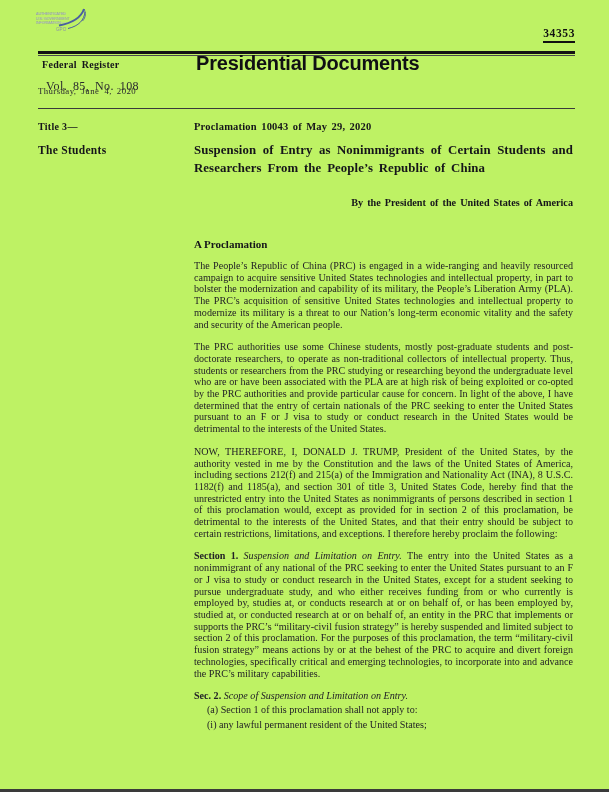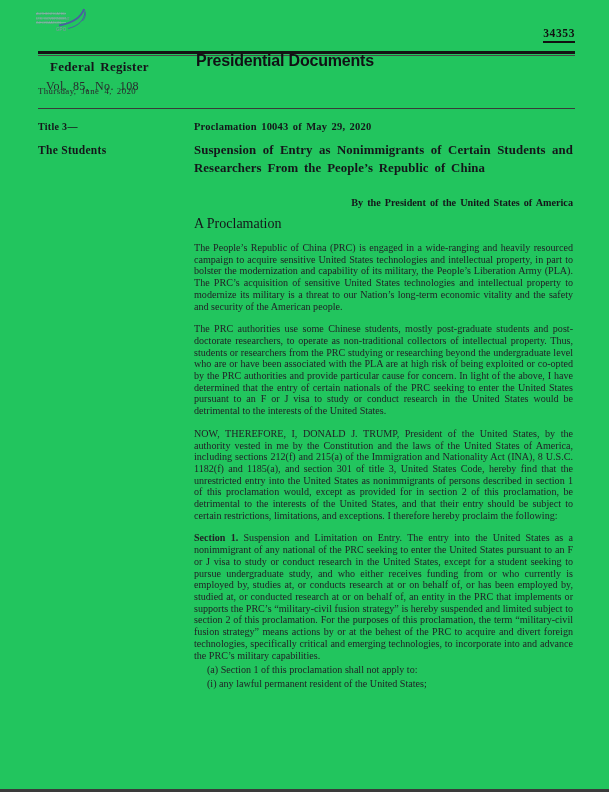--- a/index.html
+++ b/index.html
@@ -1,61 +1,61 @@
 <!DOCTYPE html>
 <html lang="en"><head>
 <meta charset="utf-8">
 <style>
   html,body { margin:0; padding:0; background:#ffffff; }
   .page {
-    position:relative; width:609px; height:792px; background:#22c55e;
+    position:relative; width:609px; height:792px; background:#bef264;
     font-family:"Liberation Serif", serif; color:#222226; overflow:hidden;
   }
   
   .seal { position:absolute; left:34px; top:7px; }
   
   .pagenum {
     position:absolute; top:27px; right:34px;
     font-weight:bold; font-size:11.5px; letter-spacing:0.6px;
     border-bottom:2px solid #111; padding-bottom:2px; color:#111;
   }
   
   .rule-double { position:absolute; left:38px; right:34px; top:51px; }
   .rule-double .thick { height:2.5px; background:#141414; }
   .rule-double .thin  { height:1px; background:#4a4a4a; margin-top:1.5px; }
   .rule-single { position:absolute; left:38px; right:34px; top:108px; height:1px; background:#3a3a3a; }
   .bottom-bar { position:absolute; left:0; right:0; bottom:0; height:3px; background:#3a3a3a; }
 
-  .brand { position:absolute; left:50px; top:59px; font-weight:bold; font-size:13px; letter-spacing:0.3px; word-spacing:2px; color:#15151a;font-family:Liberation Serif, serif; }
+  .brand { position:absolute; left:42px; top:59px; font-weight:bold; font-size:10px; letter-spacing:0.3px; word-spacing:2px; color:#15151a;font-family:Liberation Serif, serif; }
   .section-title {
     position:absolute; left:196px; top:52px;
     font-family:"Liberation Sans", sans-serif; font-weight:bold;
-    font-size:16px; letter-spacing:-0.2px; color:#101014;
+    font-size:20px; letter-spacing:-0.2px; color:#101014;
   }
   .vol  { position:absolute; left:46px; top:79px; font-size:12px; letter-spacing:0.4px; word-spacing:2.5px; color:#2a2a2e; }
   .date { position:absolute; left:38px; top:86px; font-size:8.8px; letter-spacing:0.4px; word-spacing:2.5px; color:#2a2a2e; }
 
   .sidebar-title3    { position:absolute; left:38px; top:121px; font-weight:bold; font-size:10px; letter-spacing:0.3px; color:#15151a; }
   .sidebar-president { position:absolute; left:38px; top:144px; font-weight:bold; font-size:11.5px; letter-spacing:0.3px; color:#15151a; }
 
   .main { position:absolute; left:194px; top:121px; width:379px; }
   .proc-line { font-weight:bold; font-size:10.5px; letter-spacing:0.2px; word-spacing:1.5px; color:#15151a; }
   h1.doc-title {
     margin:10px 0 0 0; font-weight:bold; font-size:12.8px; line-height:17.5px;
     text-align:justify; word-spacing:2.5px; letter-spacing:0.1px; color:#15151a;
   }
   .byline  { margin-top:20px; font-weight:bold; font-size:10.2px; word-spacing:1.5px; color:#15151a;text-align:right; }
-  .heading { margin-top:8px; font-weight:normal; font-size:14px; color:#15151a; }
+  .heading { margin-top:30px; font-weight:bold; font-size:11px; color:#15151a; }
   p.body-p {
     margin:11px 0 0 0; font-size:10.1px; line-height:11.7px;
     text-align:justify; color:#222226;
   }
   p.body-p.first { margin-top:10px; }
   p.body-p .b { font-weight:bold; }
-  p.body-p .i { }
+  p.body-p .i { font-style:italic; }
   p.clause { margin:2.5px 0 0 0; padding-left:13px; font-size:10.1px; line-height:11.7px; color:#222226; }
 </style>
 </head>
 <body>
 
 <div class="page">
 
   <svg class="seal" width="62" height="36" viewBox="0 0 62 36" xmlns="http://www.w3.org/2000/svg">
     <g font-family="Liberation Sans, sans-serif" font-size="3.6" fill="#8b93a8">
       <text x="2" y="8">AUTHENTICATED</text>
@@ -95,19 +95,20 @@
     <h1 class="doc-title">Suspension of Entry as Nonimmigrants of Certain Students and Researchers From the People’s Republic of China</h1>
     <div class="byline">By the President of the United States of America</div>
     <div class="heading">A Proclamation</div>
 
     <p class="body-p first">The People’s Republic of China (PRC) is engaged in a wide-ranging and heavily resourced campaign to acquire sensitive United States technologies and intellectual property, in part to bolster the modernization and capability of its military, the People’s Liberation Army (PLA). The PRC’s acquisition of sensitive United States technologies and intellectual property to modernize its military is a threat to our Nation’s long-term economic vitality and the safety and security of the American people.</p>
     <p class="body-p">The PRC authorities use some Chinese students, mostly post-graduate students and post-doctorate researchers, to operate as non-traditional collectors of intellectual property. Thus, students or researchers from the PRC studying or researching beyond the undergraduate level who are or have been associated with the PLA are at high risk of being exploited or co-opted by the PRC authorities and provide particular cause for concern. In light of the above, I have determined that the entry of certain nationals of the PRC seeking to enter the United States pursuant to an F or J visa to study or conduct research in the United States would be detrimental to the interests of the United States.</p>
     <p class="body-p">NOW, THEREFORE, I, DONALD J. TRUMP, President of the United States, by the authority vested in me by the Constitution and the laws of the United States of America, including sections 212(f) and 215(a) of the Immigration and Nationality Act (INA), 8 U.S.C. 1182(f) and 1185(a), and section 301 of title 3, United States Code, hereby find that the unrestricted entry into the United States as nonimmigrants of persons described in section 1 of this proclamation would, except as provided for in section 2 of this proclamation, be detrimental to the interests of the United States, and that their entry should be subject to certain restrictions, limitations, and exceptions. I therefore hereby proclaim the following:</p>
 
     <p class="body-p"><span class="b">Section 1. </span><span class="i">Suspension and Limitation on Entry. </span><span>The entry into the United States as a nonimmigrant of any national of the PRC seeking to enter the United States pursuant to an F or J visa to study or conduct research in the United States, except for a student seeking to pursue undergraduate study, and who either receives funding from or who currently is employed by, studies at, or conducts research at or on behalf of, or has been employed by, studied at, or conducted research at or on behalf of, an entity in the PRC that implements or supports the PRC’s “military-civil fusion strategy” is hereby suspended and limited subject to section 2 of this proclamation. For the purposes of this proclamation, the term “military-civil fusion strategy” means actions by or at the behest of the PRC to acquire and divert foreign technologies, specifically critical and emerging technologies, to incorporate into and advance the PRC’s military capabilities.</span></p>
 
+    <p class="body-p"><span class="b">Sec. 2. </span><span class="i">Scope of Suspension and Limitation on Entry.</span></p>
 
     <p class="clause">(a) Section 1 of this proclamation shall not apply to:</p>
     <p class="clause">(i) any lawful permanent resident of the United States;</p>
   </div>
 
   <div class="bottom-bar"></div>
 </div>
 
 </body></html>

